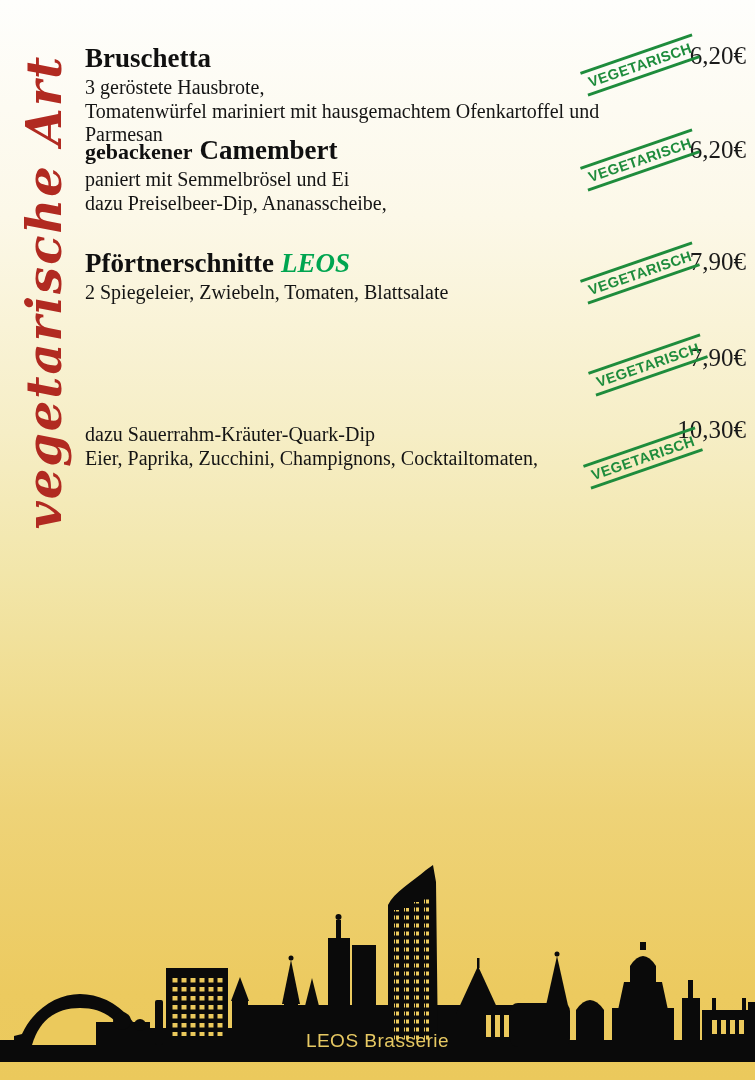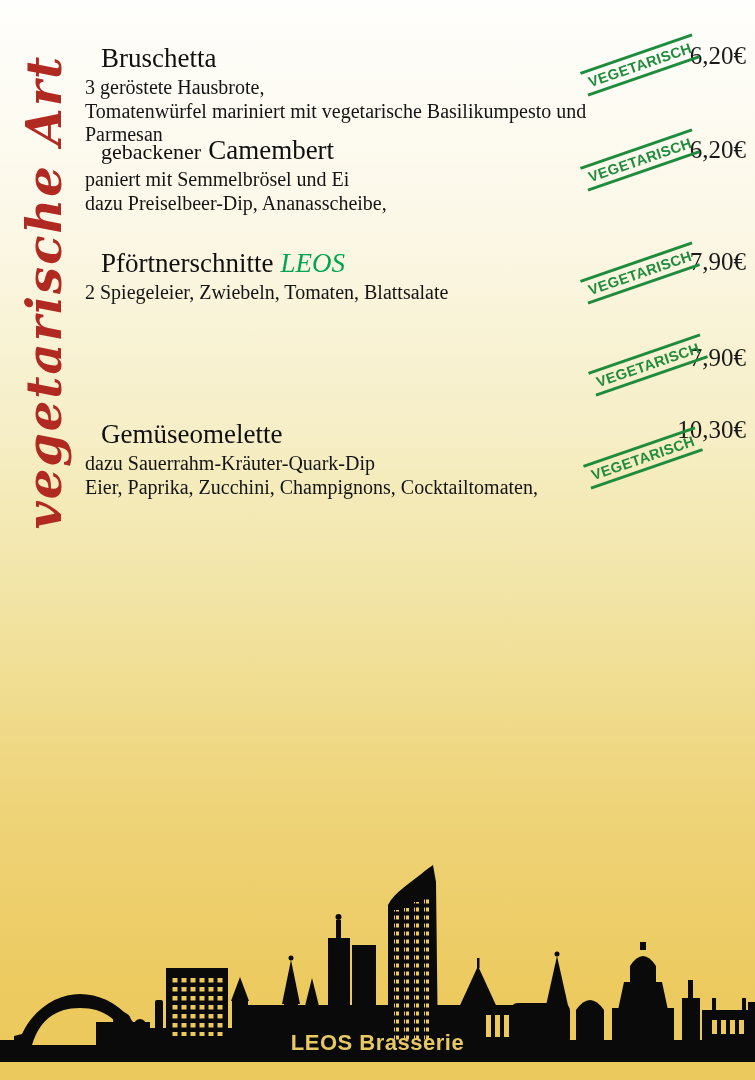--- a/index.html
+++ b/index.html
@@ -23,21 +23,21 @@
     font-family:"DejaVu Serif",serif;
     font-style:italic;
     font-weight:bold;
     font-size:48px;
     letter-spacing:2px;
     color:#b12a21;
   }
 
   
   .item{position:absolute;left:85px;width:565px;}
-  .title-row{font-weight:normal;font-size:27px;line-height:1.08;color:#101010;margin-left:16px;}
+  .title-row{font-weight:bold;font-size:27px;line-height:1.08;color:#101010;}
   .title-row .prefix{font-size:22px;margin-right:7px;}
   .title-row .prefix:empty{display:none;}
   .title-row .accent{color:#00a550;font-style:italic;margin-left:7px;}
   .title-row .accent:empty{display:none;}
   .desc{font-size:20px;line-height:1.18;margin-top:3px;color:#141414;font-family:Liberation Serif, serif;}
 
   .i1{top:44px;}  .i2{top:136px;} .i3{top:249px;} .i4{top:345px;} .i5{top:420px;}
 
   
   .price{position:absolute;right:9px;font-size:25px;color:#1a1a1a;text-align:center;}
@@ -62,40 +62,40 @@
   .b3{left:581px;top:260px;}
   .b4{left:589px;top:352px;}
   .b5{left:584px;top:445px;}
 
   
   .skyline{position:absolute;left:0;top:850px;width:755px;height:212px;}
   .brand{
     position:absolute;left:0;right:0;top:1030px;
     text-align:center;
     font-family:"Liberation Sans","DejaVu Sans",sans-serif;
-    font-weight:bold;
-    font-size:22px;
+    font-weight:normal;
+    font-size:19px;
     letter-spacing:0.5px;
     color:#e7c963;
   }
 </style>
 </head>
 <body>
 
 <div class="page">
 
   <div class="side-title">vegetarische Art</div>
 
   <div class="item i1">
     <div class="title-row">
       <span class="main">Bruschetta</span>
     </div>
     <div class="desc">
       <div>3 geröstete Hausbrote,</div>
-      <div>Tomatenwürfel mariniert mit vegetarische Basilikumpesto und Parmesan</div>
+      <div>Tomatenwürfel mariniert mit hausgemachtem Ofenkartoffel und Parmesan</div>
     </div>
   </div>
   <div class="price p1">6,20€</div>
   <div class="badge b1">VEGETARISCH</div>
 
   <div class="item i2">
     <div class="title-row">
       <span class="prefix">gebackener</span><span class="main">Camembert</span>
     </div>
     <div class="desc">
@@ -114,23 +114,20 @@
       <div>2 Spiegeleier, Zwiebeln, Tomaten, Blattsalate</div>
     </div>
   </div>
   <div class="price p3">7,90€</div>
   <div class="badge b3">VEGETARISCH</div>
 
   <div class="price p4">7,90€</div>
   <div class="badge b4">VEGETARISCH</div>
 
   <div class="item i5">
-    <div class="title-row">
-      <span class="main">Gemüseomelette</span>
-    </div>
     <div class="desc">
       <div>dazu Sauerrahm-Kräuter-Quark-Dip</div>
       <div>Eier, Paprika, Zucchini, Champignons, Cocktailtomaten,</div>
     </div>
   </div>
   <div class="price p5">10,30€</div>
   <div class="badge b5">VEGETARISCH</div>
 
   <svg class="skyline" viewBox="0 0 755 212" xmlns="http://www.w3.org/2000/svg" aria-hidden="true">
     <defs>

